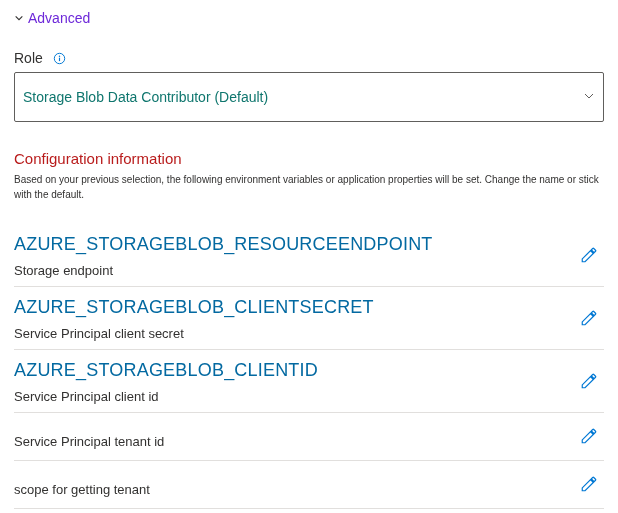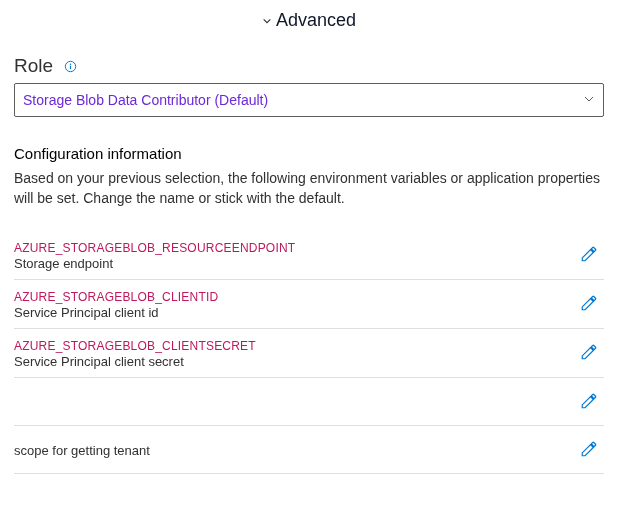--- a/index.html
+++ b/index.html
@@ -9,66 +9,65 @@
     font-family: "Segoe UI", -apple-system, BlinkMacSystemFont, sans-serif;
     color: #323130;
     font-size: 14px;
     width: 618px;
   }
   .advanced-row {
     display: flex;
     align-items: center;
     gap: 4px;
     cursor: pointer;
-    font-size: 18px;
-    color: #0f172a;
+    font-size: 14px;
+    color: #6d28d9;
     margin-bottom: 24px;
-    justify-content: center;
   }
   .chevron {
     display: inline-block;
   }
   .role-label-row {
     display: flex;
     align-items: center;
     gap: 10px;
     margin-bottom: 6px;
-    font-size: 19px;
+    font-size: 14px;
     color: #323130;
   }
   .info-icon {
     display: inline-flex;
     align-items: center;
     justify-content: center;
     width: 14px;
     height: 14px;
     color: #0078d4;
   }
   .select-box {
     border: 1px solid #605e5c;
     border-radius: 2px;
-    padding: 8px 8px;
+    padding: 16px 8px;
     display: flex;
     justify-content: space-between;
     align-items: center;
     cursor: pointer;
     margin-bottom: 28px;
     font-size: 14px;
-    color: #6d28d9;
+    color: #0f766e;
   }
   .select-chevron {
     color: #605e5c;
   }
   .section-title {
     font-size: 15px;
-    color: #000000;
+    color: #b91c1c;
     margin-bottom: 6px;
   }
   .section-desc {
-    font-size: 14px;
+    font-size: 10px;
     color: #323130;
     line-height: 1.45;
     margin-bottom: 22px;
   }
   .list {
     display: flex;
     flex-direction: column;
   }
   .row {
     display: flex;
@@ -77,27 +76,28 @@
     border-bottom: 1px solid #e1dfdd;
     padding: 10px 2px 8px 0;
     gap: 12px;
   }
   .row-text {
     display: flex;
     flex-direction: column;
     gap: 1px;
   }
   .var-name {
-    font-size: 12px;
-    color: #be185d;
+    font-size: 18px;
+    color: #0369a1;
     letter-spacing: 0.2px;
   }
   .var-desc {
     font-size: 13px;
     color: #323130;
+    margin-top: 7px;
   }
   .edit-btn {
     background: none;
     border: none;
     padding: 4px;
     cursor: pointer;
     color: #0078d4;
     display: inline-flex;
     align-items: center;
     justify-content: center;
@@ -153,48 +153,49 @@
       <span>
         <svg viewBox="0 0 24 24">
             <path d="M3 17.25V21h3.75L17.81 9.94l-3.75-3.75L3 17.25zM20.71 7.04a1 1 0 0 0 0-1.41l-2.34-2.34a1 1 0 0 0-1.41 0l-1.83 1.83 3.75 3.75 1.83-1.83z" fill="none" stroke="#0078d4" stroke-width="1.6"></path>
           </svg>
       </span>
     </button>
   </div>
 
   <div class="row">
     <div class="row-text">
+      <span class="var-name">AZURE_STORAGEBLOB_CLIENTSECRET</span>
+      <span class="var-desc">Service Principal client secret</span>
+    </div>
+    <button class="edit-btn">
+      <span>
+        <svg viewBox="0 0 24 24">
+            <path d="M3 17.25V21h3.75L17.81 9.94l-3.75-3.75L3 17.25zM20.71 7.04a1 1 0 0 0 0-1.41l-2.34-2.34a1 1 0 0 0-1.41 0l-1.83 1.83 3.75 3.75 1.83-1.83z" fill="none" stroke="#0078d4" stroke-width="1.6"></path>
+          </svg>
+      </span>
+    </button>
+  </div>
+
+  <div class="row">
+    <div class="row-text">
       <span class="var-name">AZURE_STORAGEBLOB_CLIENTID</span>
       <span class="var-desc">Service Principal client id</span>
     </div>
     <button class="edit-btn">
       <span>
         <svg viewBox="0 0 24 24">
             <path d="M3 17.25V21h3.75L17.81 9.94l-3.75-3.75L3 17.25zM20.71 7.04a1 1 0 0 0 0-1.41l-2.34-2.34a1 1 0 0 0-1.41 0l-1.83 1.83 3.75 3.75 1.83-1.83z" fill="none" stroke="#0078d4" stroke-width="1.6"></path>
           </svg>
       </span>
     </button>
   </div>
 
   <div class="row">
     <div class="row-text">
-      <span class="var-name">AZURE_STORAGEBLOB_CLIENTSECRET</span>
-      <span class="var-desc">Service Principal client secret</span>
-    </div>
-    <button class="edit-btn">
-      <span>
-        <svg viewBox="0 0 24 24">
-            <path d="M3 17.25V21h3.75L17.81 9.94l-3.75-3.75L3 17.25zM20.71 7.04a1 1 0 0 0 0-1.41l-2.34-2.34a1 1 0 0 0-1.41 0l-1.83 1.83 3.75 3.75 1.83-1.83z" fill="none" stroke="#0078d4" stroke-width="1.6"></path>
-          </svg>
-      </span>
-    </button>
-  </div>
-
-  <div class="row">
-    <div class="row-text">
+      <span class="var-desc">Service Principal tenant id</span>
     </div>
     <button class="edit-btn">
       <span>
         <svg viewBox="0 0 24 24">
             <path d="M3 17.25V21h3.75L17.81 9.94l-3.75-3.75L3 17.25zM20.71 7.04a1 1 0 0 0 0-1.41l-2.34-2.34a1 1 0 0 0-1.41 0l-1.83 1.83 3.75 3.75 1.83-1.83z" fill="none" stroke="#0078d4" stroke-width="1.6"></path>
           </svg>
       </span>
     </button>
   </div>
 

